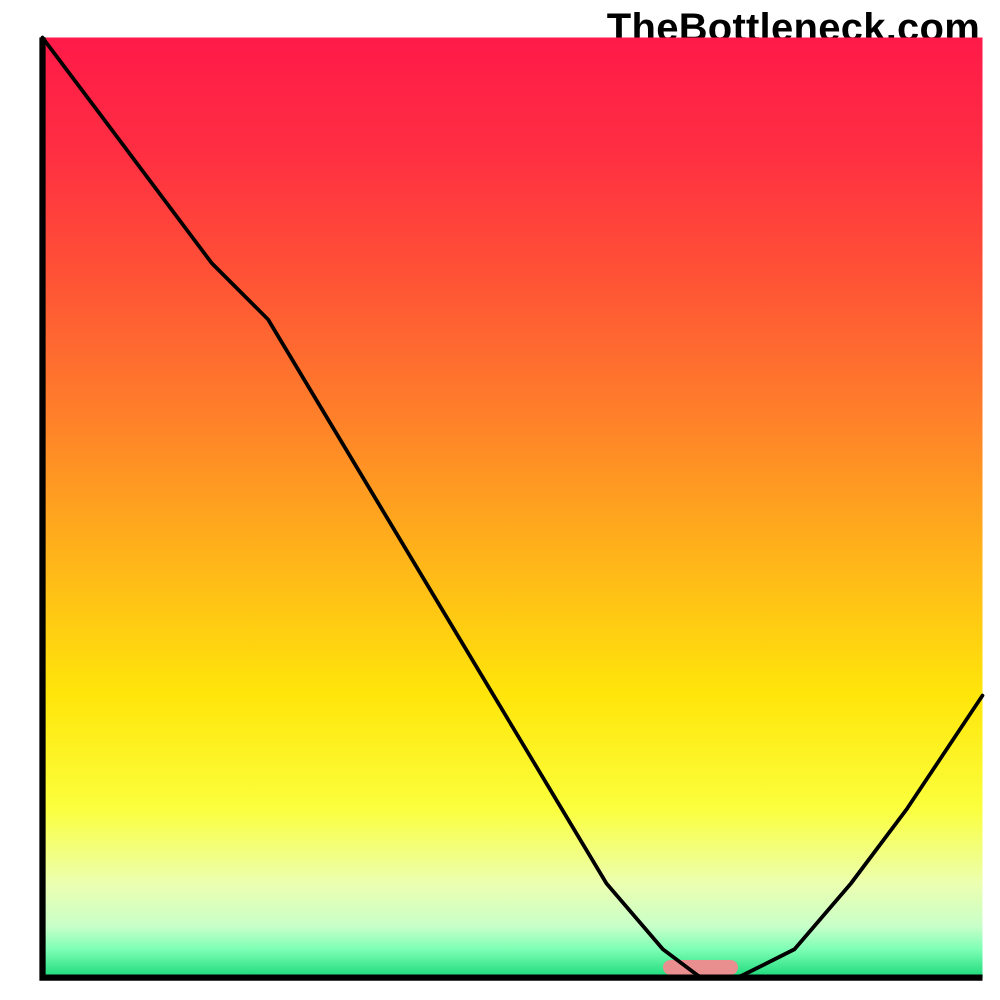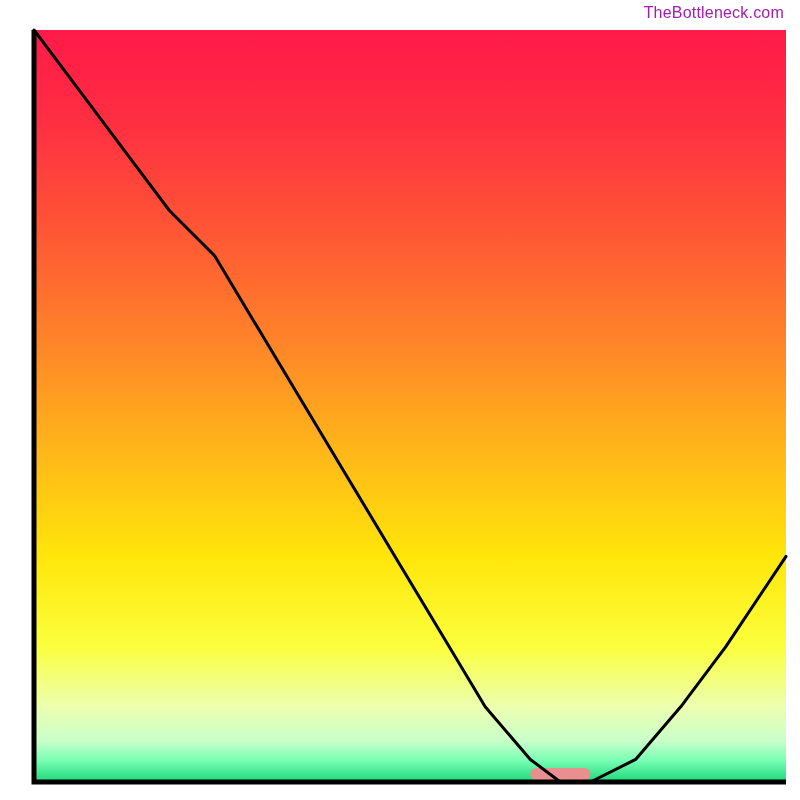--- a/index.html
+++ b/index.html
@@ -13,23 +13,23 @@
   .container {
     position: relative;
     width: 800px;
     height: 800px;
   }
   .watermark {
     position: absolute;
     top: 4px;
     right: 16px;
     font-family: Arial, Helvetica, sans-serif;
-    font-size: 16px;
-    font-weight: normal;
-    color: #a21caf;
+    font-size: 32px;
+    font-weight: bold;
+    color: #000000;
     letter-spacing: 0.2px;
   }
   svg {
     position: absolute;
     left: 0;
     top: 0;
   }
 </style>
 </head>
 <body>

